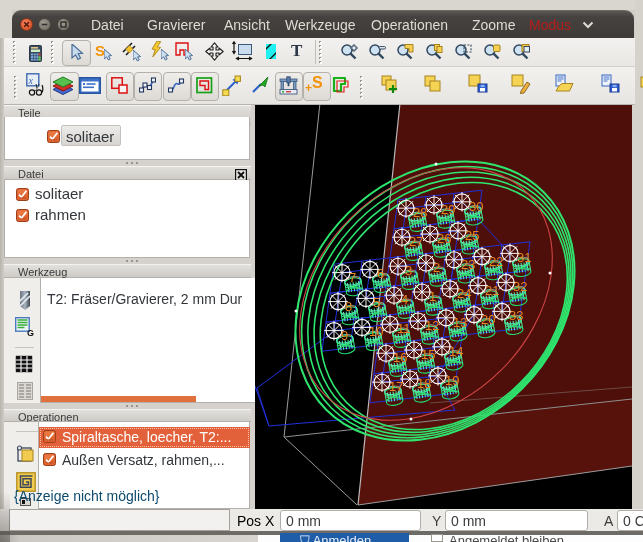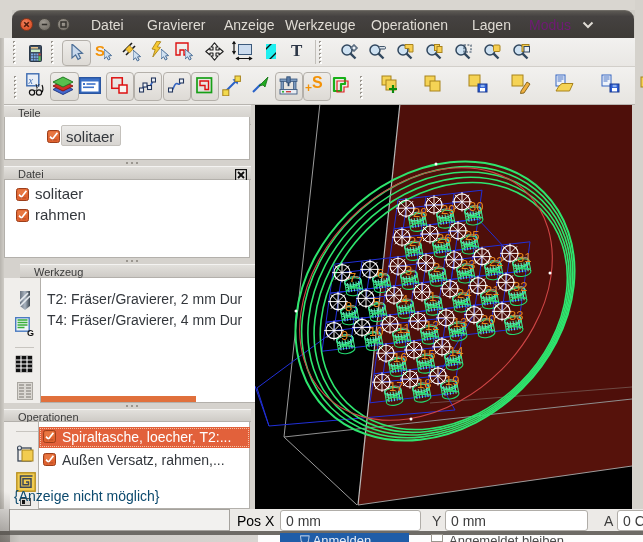--- a/index.html
+++ b/index.html
@@ -12,25 +12,25 @@
 <div style="position:absolute;left:37.5px;top:17.5px;width:13px;height:13px;border-radius:50%;background:radial-gradient(circle at 40% 35%,#a09b93,#7e7971 60%,#6b665f);border:1px solid #4a4741;box-sizing:border-box"></div>
 <svg style="position:absolute;left:37.5px;top:17.5px" width="13" height="13" viewBox="0 0 13 13">
     <path d="M3.8,6.5 L9.2,6.5" stroke="#33302c" stroke-width="1.6"></path>
   </svg>
 <div style="position:absolute;left:56.5px;top:17.5px;width:13px;height:13px;border-radius:50%;background:radial-gradient(circle at 40% 35%,#a09b93,#7e7971 60%,#6b665f);border:1px solid #4a4741;box-sizing:border-box"></div>
 <svg style="position:absolute;left:56.5px;top:17.5px" width="13" height="13" viewBox="0 0 13 13">
     <rect x="4" y="4" width="5" height="5" fill="none" stroke="#33302c" stroke-width="1.5"></rect>
   </svg>
 <div style="position:absolute;left:91px;top:17px;font:14px 'Liberation Sans',sans-serif;color:#dfdbd4">Datei</div>
 <div style="position:absolute;left:147px;top:17px;font:14px 'Liberation Sans',sans-serif;color:#dfdbd4">Gravierer</div>
-<div style="position:absolute;left:224px;top:17px;font:14px 'Liberation Sans',sans-serif;color:#dfdbd4">Anzeige</div>
+<div style="position:absolute;left:224px;top:17px;font:14px 'Liberation Sans',sans-serif;color:#dfdbd4">Ansicht</div>
 <div style="position:absolute;left:285px;top:17px;font:14px 'Liberation Sans',sans-serif;color:#dfdbd4">Werkzeuge</div>
 <div style="position:absolute;left:371px;top:17px;font:14px 'Liberation Sans',sans-serif;color:#dfdbd4">Operationen</div>
-<div style="position:absolute;left:472px;top:17px;font:14px 'Liberation Sans',sans-serif;color:#dfdbd4">Lagen</div>
-<div style="position:absolute;left:529px;top:17px;font:14px 'Liberation Sans',sans-serif;color:#701a75">Modus</div>
+<div style="position:absolute;left:472px;top:17px;font:14px 'Liberation Sans',sans-serif;color:#dfdbd4">Zoome</div>
+<div style="position:absolute;left:529px;top:17px;font:14px 'Liberation Sans',sans-serif;color:#b91c1c">Modus</div>
 <svg style="position:absolute;left:582px;top:21px" width="12" height="8" viewBox="0 0 12 8">
     <path d="M1.5,1.5 L6,6 L10.5,1.5" fill="none" stroke="#dfdbd4" stroke-width="2"></path>
   </svg>
 <div style="position:absolute;left:0px;top:38px;width:635px;height:29px;background:linear-gradient(#f2f1ef,#e9e7e4);border-bottom:1px solid #d2cfca;box-sizing:border-box"></div>
 <div style="position:absolute;left:0px;top:67px;width:635px;height:38px;background:linear-gradient(#f2f1ef,#e7e5e1);border-bottom:1px solid #b8b5b0;box-sizing:border-box"></div>
 <div style="position:absolute;left:0;top:38px;width:4px;height:471px;background:linear-gradient(90deg,#b7b4ae,#cfccc6)"></div>
 <svg style="position:absolute;left:13px;top:41px" width="4" height="24" viewBox="0 0 4 24">
     <rect x="0" y="0" width="2" height="2" fill="#9a968f"></rect>
     <rect x="1" y="1" width="2" height="2" fill="#fdfdfc"></rect>
     <rect x="0" y="4" width="2" height="2" fill="#9a968f"></rect>
@@ -337,21 +337,21 @@
 <svg style="position:absolute;left:16px;top:209px" width="13" height="13" viewBox="0 0 13 13">
     <rect x="0.5" y="0.5" width="12" height="12" rx="2" fill="#e0622f" stroke="#9c3f1b"></rect>
     <rect x="1.5" y="1.5" width="10" height="5" rx="1.5" fill="#e77a44" opacity="0.85"></rect>
     <path d="M3,6.6 L5.4,9.2 L10.4,2.8" fill="none" stroke="#fff" stroke-width="1.7"></path>
     <path d="M3.6,9.9 L10.2,9.9" stroke="#b5502a" stroke-width="1"></path>
   </svg>
 <div style="position:absolute;left:35px;top:206px;font:15px 'Liberation Sans',sans-serif;color:#33373c">rahmen</div>
 <div style="position:absolute;left:4px;top:258px;width:247px;height:6px;background:#d5d2cd">
     <div style="position:absolute;left:122px;top:2px;width:14px;height:2px;background:repeating-linear-gradient(90deg,#9a968f 0 2px,#d5d2cd 2px 5px)"></div>
   </div>
-<div style="position:absolute;left:20px;top:264px;width:247px;height:14px;background:linear-gradient(#e2e0dc,#cecbc6);border-top:1px solid #f4f3f1;border-bottom:1px solid #b3b0ab;box-sizing:border-box">
+<div style="position:absolute;left:4px;top:264px;width:247px;height:14px;background:linear-gradient(#e2e0dc,#cecbc6);border-top:1px solid #f4f3f1;border-bottom:1px solid #b3b0ab;box-sizing:border-box">
     <div style="position:absolute;left:14px;top:1px;font:11px 'Liberation Sans',sans-serif;color:#3a3a3a">Werkzeug</div>
   </div>
 <div style="position:absolute;left:4px;top:278px;width:36px;height:125px;background:#f0eeeb"></div>
 <svg style="position:absolute;left:19px;top:291px" width="12" height="19" viewBox="0 0 12 19">
     <defs>
       <linearGradient id="dg" x1="0" x2="1">
         <stop offset="0" stop-color="#6a7482"></stop>
         <stop offset="0.5" stop-color="#aab4c0"></stop>
         <stop offset="1" stop-color="#3c4650"></stop>
       </linearGradient>
@@ -369,21 +369,20 @@
 <svg style="position:absolute;left:15px;top:355px" width="18" height="18" viewBox="0 0 18 18">
     <rect x="0.8" y="0.8" width="16.4" height="16.4" fill="#111"></rect>
     <path d="M1,5 h16 M1,9 h16 M1,13 h16 M6,1 v16 M12,1 v16" stroke="#fff" stroke-width="1.1"></path>
   </svg>
 <svg style="position:absolute;left:17px;top:382px" width="16" height="18" viewBox="0 0 16 18">
     <rect x="0.5" y="0.5" width="15" height="17" fill="#dbd8d3" stroke="#a9a6a0"></rect>
     <path d="M2,3 h5 M9,3 h5 M2,6 h5 M9,6 h5 M2,9 h5 M9,9 h5 M2,12 h5 M9,12 h5 M2,15 h5 M9,15 h5" stroke="#7a7770" stroke-width="1"></path>
   </svg>
 <div style="position:absolute;left:40px;top:278px;width:248px;height:125px;background:#fff;border:1px solid #b3b0ab;border-top:none;box-sizing:border-box;overflow:hidden">
     <div style="position:absolute;left:6px;top:13px;font:14px 'Liberation Sans',sans-serif;color:#33373c;white-space:nowrap">T2: Fräser/Gravierer, 2 mm Dur</div>
-    <div style="position:absolute;left:6px;top:34px;font:14px 'Liberation Sans',sans-serif;color:#33373c;white-space:nowrap">T4: Fräser/Gravierer, 4 mm Dur</div>
     <div style="position:absolute;left:0px;bottom:0px;width:155px;height:6px;background:#e0703c"></div>
   </div>
 <div style="position:absolute;left:4px;top:403px;width:247px;height:6px;background:#d5d2cd">
     <div style="position:absolute;left:122px;top:2px;width:14px;height:2px;background:repeating-linear-gradient(90deg,#9a968f 0 2px,#d5d2cd 2px 5px)"></div>
   </div>
 <div style="position:absolute;left:4px;top:409px;width:247px;height:13px;background:linear-gradient(#e2e0dc,#cecbc6);border-top:1px solid #f4f3f1;border-bottom:1px solid #b3b0ab;box-sizing:border-box">
     <div style="position:absolute;left:14px;top:1px;font:11px 'Liberation Sans',sans-serif;color:#3a3a3a">Operationen</div>
   </div>
 <div style="position:absolute;left:4px;top:422px;width:34px;height:87px;background:#f0eeeb"></div>
 <div style="position:absolute;left:16px;top:431px;width:24px;height:1px;background:#c8c5c0"></div>

